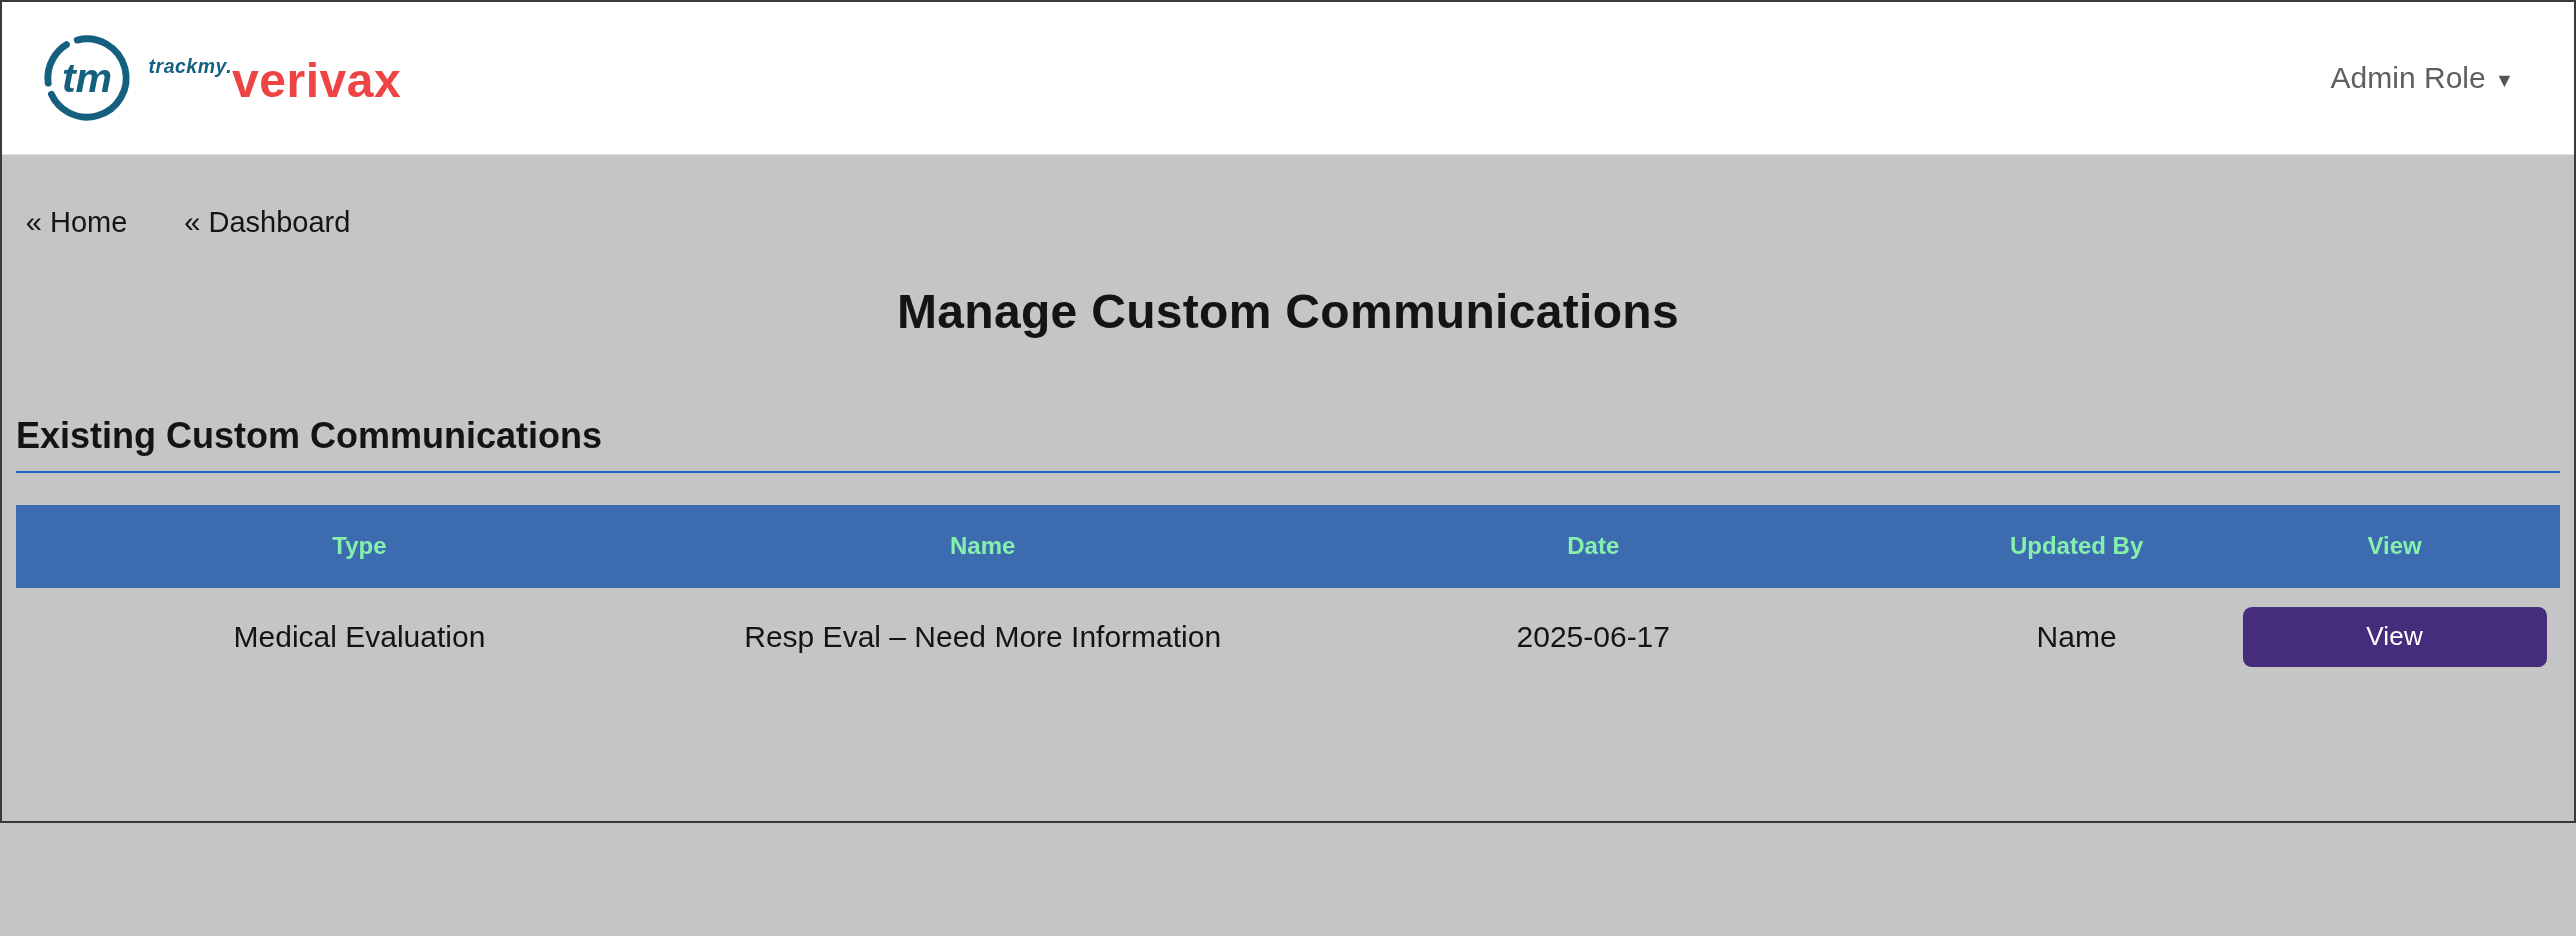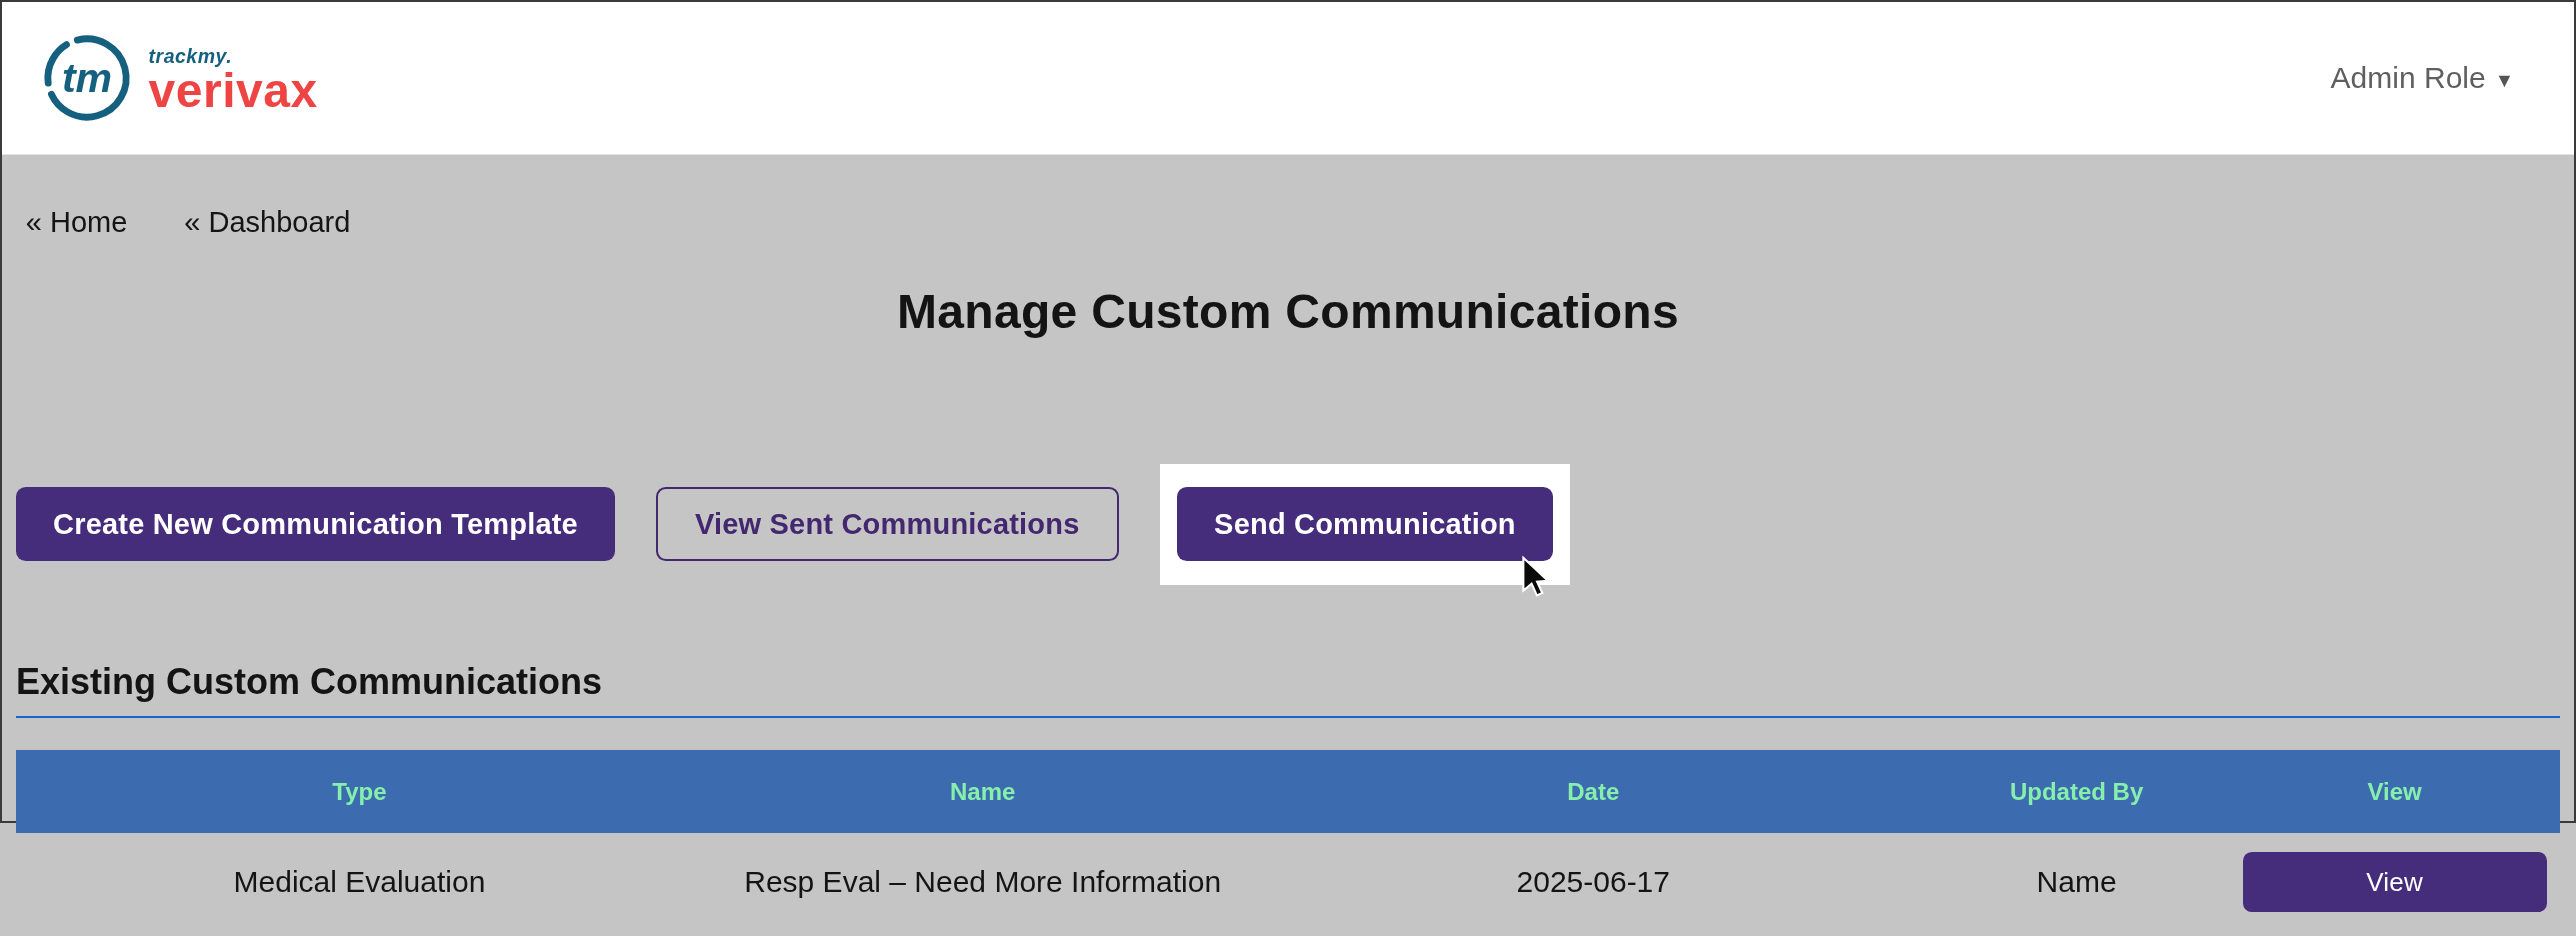--- a/index.html
+++ b/index.html
@@ -19,21 +19,21 @@
   
   header.topbar {
     height: 153px;
     background: #ffffff;
     display: flex; align-items: center; justify-content: space-between;
     padding: 0 60px 0 39px;
     border-bottom: 1px solid #e3e3e3;
     flex: 0 0 auto;
   }
   .logo { display: flex; align-items: center; gap: 15.6px; cursor: pointer; }
-  .logo-text { display: flex; flex-direction: column; line-height: 1.05; padding-top: 5.9px; }
+  .logo-text { display: flex; line-height: 1.05; padding-top: 5.9px; }
   .logo-tagline { font-size: 19.5px; font-style: italic; color: #16607f; font-weight: 600; letter-spacing: 0.5px; }
   .logo-brand { font-size: 48px; font-weight: 700; color: #ef4444; letter-spacing: 0.5px; }
   .role-selector { display: flex; align-items: center; gap: 9px; color: #5f5f5f; font-size: 30px; font-weight: 400; cursor: pointer; }
   .caret { font-size: 19.5px; color: #555; transform: translateY(2px); }
 
   
   main { flex: 1; padding: 0 14px; position: relative; }
 
   .breadcrumbs { margin-top: 51px; display: flex; gap: 57px; padding-left: 9.8px; }
   .breadcrumbs a { font-size: 29px; color: #141414; font-weight: 500; text-decoration: none; cursor: pointer; }
@@ -115,30 +115,20 @@
 
   <main>
 
     <nav class="breadcrumbs">
       <a>« Home</a>
       <a>« Dashboard</a>
     </nav>
 
     <h1 class="page-title">Manage Custom Communications</h1>
 
-    <div class="actions">
-      <button class="btn filled">Create New Communication Template</button>
-      <button class="btn outline">View Sent Communications</button>
-      <div class="highlight">
-        <button class="btn filled send">Send Communication</button>
-        <svg class="cursor-icon" viewBox="0 0 24 24">
-          <path d="M5 1.5 L5 19 L9.4 15.3 L12.2 21.6 L15.1 20.3 L12.3 14.2 L18.2 13.8 Z" fill="#0a0a0a" stroke="#ffffff" stroke-width="1.1"></path>
-        </svg>
-      </div>
-    </div>
 
     <h2 class="section-title">Existing Custom Communications</h2>
     <div class="section-divider"></div>
 
     <table class="comms">
       <colgroup>
         <col style="width:27%">
           <col style="width:22%">
           <col style="width:26%">
         <col style="width:12%">

